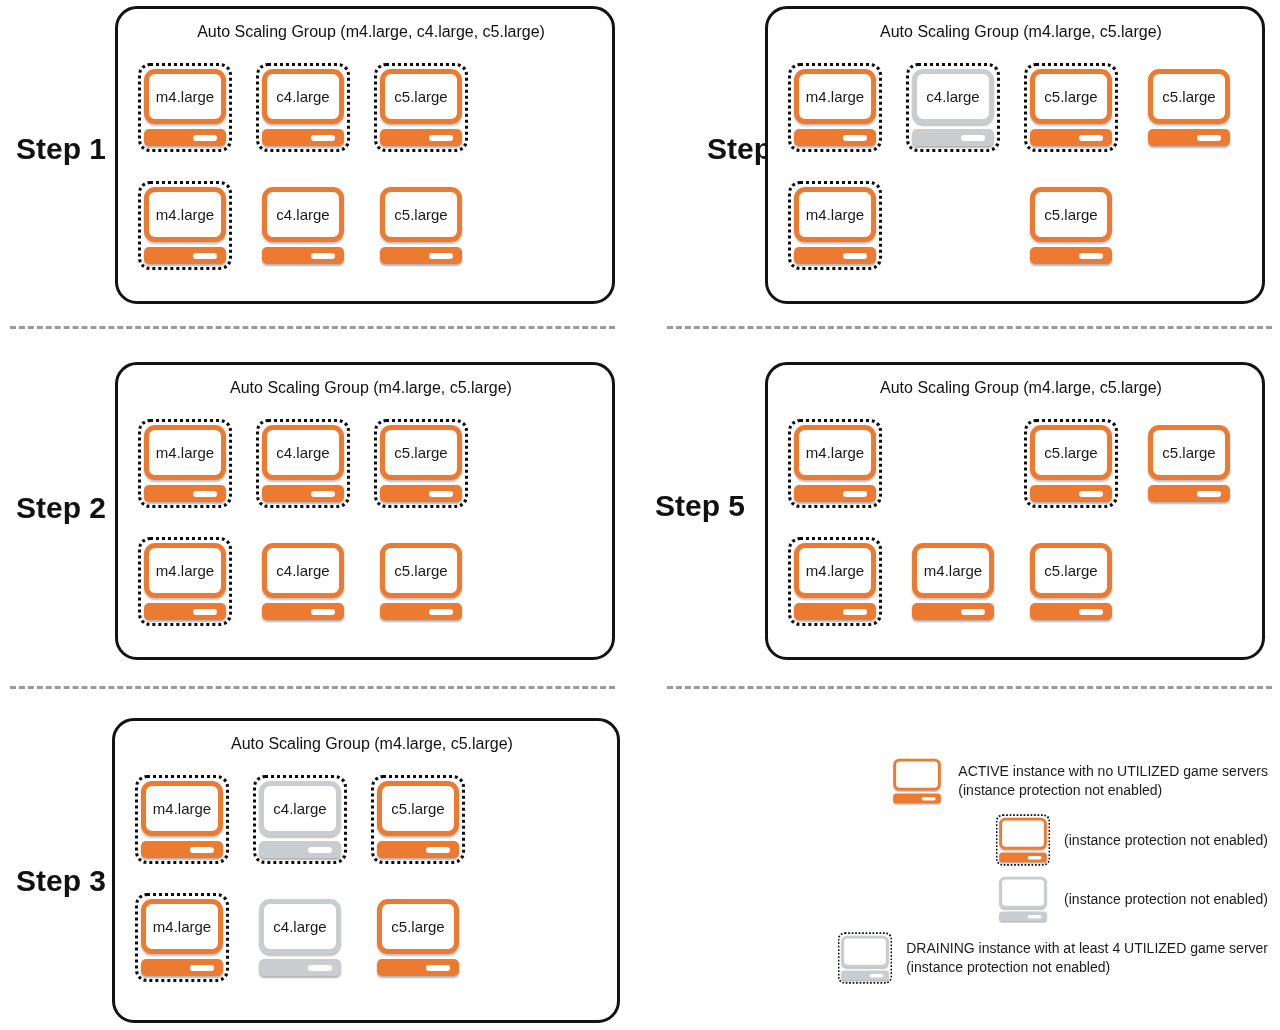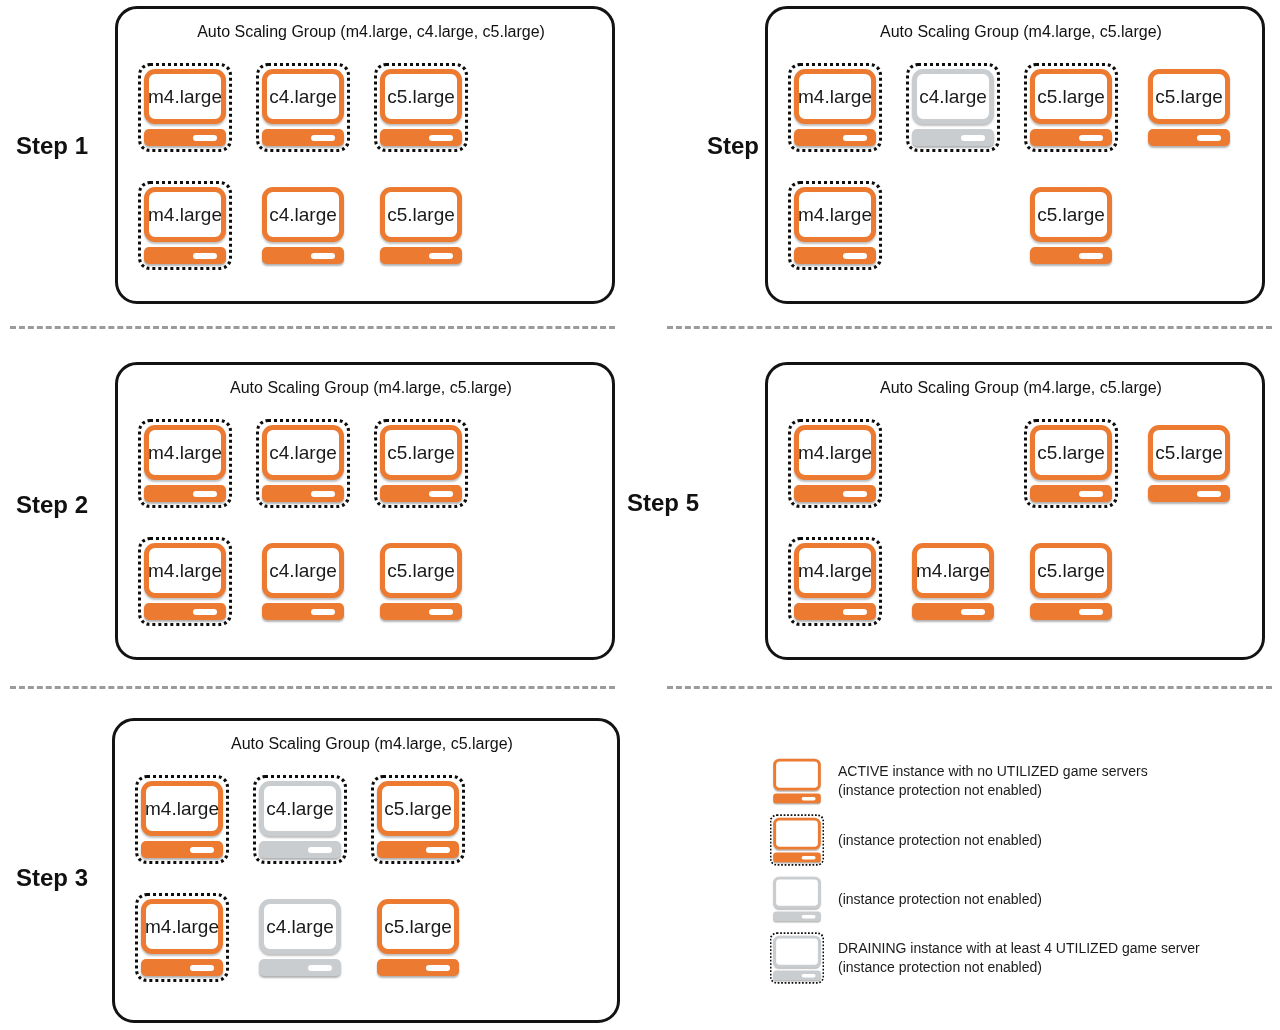--- a/index.html
+++ b/index.html
@@ -13,53 +13,53 @@
   .canvas{position:relative;width:1280px;height:1030px;background:#fff;overflow:hidden;}
 
   
   .divider{position:absolute;height:0;border-top:3px dashed #9b9b9b;}
   .d1a{left:10px;top:326px;width:605px;}
   .d1b{left:667px;top:326px;width:605px;}
   .d2a{left:10px;top:686px;width:605px;}
   .d2b{left:667px;top:686px;width:605px;}
 
   
-  .step-label{position:absolute;font-size:24px;font-weight:700;color:#111;}
+  .step-label{position:absolute;font-size:30px;font-weight:700;color:#111;}
   .sl-s1{left:16px;top:132px;}
   .sl-s2{left:16px;top:491px;}
   .sl-s3{left:16px;top:845px;margin-top:19px;}
   .sl-s4{left:667px;top:132px;margin-left:40px;}
-  .sl-s5{left:627px;top:489px;}
+  .sl-s5{left:655px;top:489px;}
 
   
   .panel{position:absolute;width:500px;height:298px;border:3px solid #131313;border-radius:22px;background:#fff;box-sizing:border-box;padding-left:12px;}
   .pp-s1{left:115px;top:6px;}
   .pp-s2{left:115px;top:362px;}
   .pp-s3{left:112px;top:718px;width:508px;height:305px;}
   .pp-s4{left:765px;top:6px;}
   .pp-s5{left:765px;top:362px;}
   .panel .title{text-align:center;margin-top:14px;font-size:16px;color:#111;}
   .grid{position:absolute;left:20px;top:54px;display:flex;flex-direction:column;gap:29px;}
   .row{display:flex;gap:24px;align-items:flex-start;}
   .cell{width:94px;display:flex;justify-content:center;}
 
   
   .inst{display:flex;flex-direction:column;align-items:center;gap:5px;padding:3px;border:3px dotted transparent;border-radius:12px;box-sizing:content-box;}
   .inst.utilized{border-color:var(--dot);}
   .inst.active{--c:var(--active);}
   .inst.draining{--c:var(--draining);}
   .inst .monitor{width:72px;height:45px;border:5px solid var(--c);border-radius:11px;background:#fff;display:flex;align-items:center;justify-content:center;box-shadow:0 2px 2px rgba(0,0,0,.25);}
-  .inst .ilabel{font-size:19px;color:#1a1a1a;white-space:nowrap;}
+  .inst .ilabel{font-size:15px;color:#1a1a1a;white-space:nowrap;}
   .inst .bar{position:relative;width:82px;height:17px;border-radius:5px;background:var(--c);box-shadow:0 2px 2px rgba(0,0,0,.3);}
   .inst .bar::after{content:"";position:absolute;right:9px;top:50%;transform:translateY(-50%);width:24px;height:6px;border-radius:3px;background:#fff;}
   .inst.empty{border-color:transparent;}
 
   
   .legend{position:absolute;left:768px;top:752px;width:500px;}
-  .legend-entry{display:flex;align-items:center;height:58px;margin-bottom:1px;}
+  .legend-entry{display:flex;align-items:center;height:58px;margin-bottom:1px;justify-content:flex-end;}
   .legend-icon{position:relative;width:58px;height:56px;flex:0 0 58px;}
   .legend-icon .inst{position:absolute;left:50%;top:50%;transform:translate(-50%,-50%) scale(.58);}
   .legend-text{margin-left:12px;font-size:14px;line-height:19px;color:#1b1b1b;}
 </style>
 </head>
 <body>
 
 <div class="canvas">
 
   <div class="divider d1a"></div>

